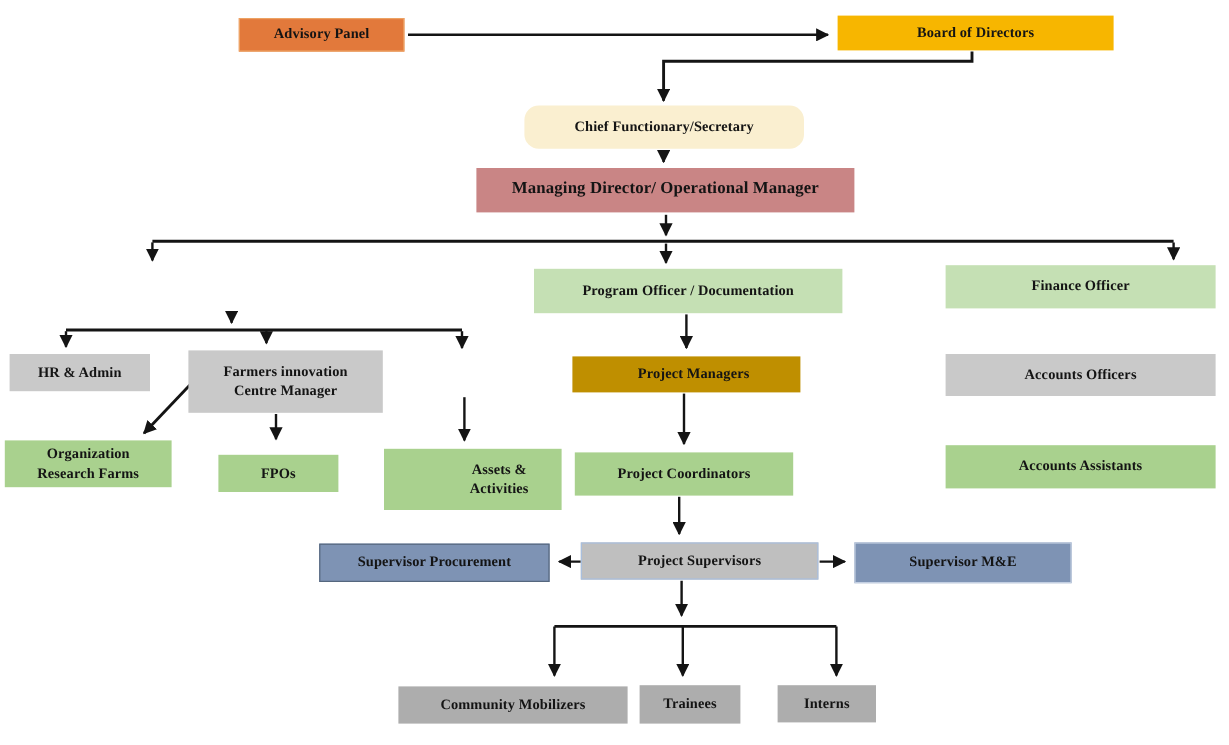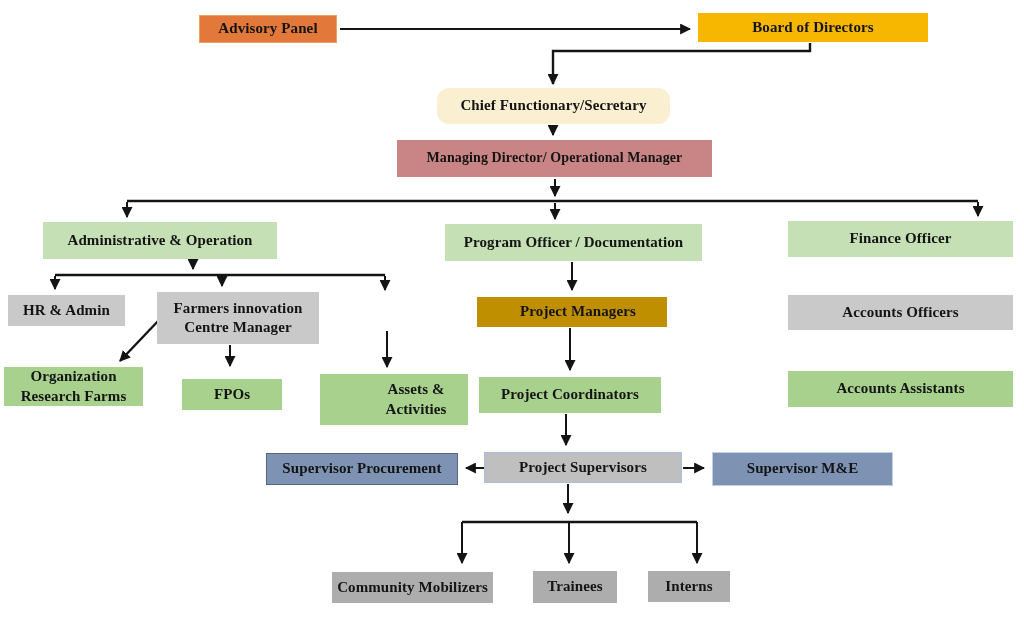--- a/index.html
+++ b/index.html
@@ -12,21 +12,21 @@
   }
   #connectors{position:absolute;left:0;top:0;width:1024px;height:621px;}
   .node{
     position:absolute;
     display:flex;align-items:center;justify-content:center;
     box-sizing:border-box;
     text-align:center;
   }
   .lbl{
     font-weight:bold;
-    font-size:15px;
+    font-size:12px;
     color:#141414;
     line-height:1.3;
     white-space:pre-line;
     letter-spacing:.1px;
   }
   
   #n-advisory            {left:199px;top:15px; width:138px;height:28px;}
   #n-board               {left:698px;top:13px; width:230px;height:29px;}
   #n-chief               {left:437px;top:88px; width:233px;height:36px;border-radius:12px;}
   #n-managing            {left:397px;top:140px;width:315px;height:37px;font-family:Liberation Serif, serif;}
@@ -40,21 +40,21 @@
   #n-proj-managers       {left:477px;top:297px;width:190px;height:30px;padding-left:12px;}
   #n-acc-officers        {left:788px;top:295px;width:225px;height:35px;}
   #n-org-farms           {left:4px; top:367px;width:139px;height:39px;}
   #n-fpos                {left:182px;top:379px;width:100px;height:31px;}
   #n-assets              {left:320px;top:374px;width:148px;height:51px;padding-left:44px;}
   #n-proj-coordinators   {left:479px;top:377px;width:182px;height:36px;}
   #n-acc-assistants      {left:788px;top:371px;width:225px;height:36px;}
   #n-sup-procurement     {left:266px;top:453px;width:192px;height:32px;}
   #n-proj-supervisors    {left:484px;top:452px;width:198px;height:31px;}
   #n-sup-me              {left:712px;top:452px;width:181px;height:34px;}
-  #n-community           {left:332px;top:572px;width:161px;height:31px;align-items:center;}
+  #n-community           {left:332px;top:572px;width:191px;height:31px;align-items:center;}
   #n-trainees            {left:533px;top:571px;width:84px; height:32px;}
   #n-interns             {left:648px;top:571px;width:82px; height:31px;}
   .edge{stroke:#141414;stroke-width:2;fill:none;}
   .edge.thick{stroke-width:2.4;}
 </style>
 </head>
 <body>
 
 <div id="canvas">
 
@@ -114,23 +114,20 @@
   </div>
 
   <div class="node" id="n-chief" style="background-color: rgb(250, 239, 208);">
     <span class="lbl">Chief Functionary/Secretary</span>
   </div>
 
   <div class="node" id="n-managing" style="background-color: rgb(201, 133, 133);">
     <span class="lbl">Managing Director/ Operational Manager</span>
   </div>
 
-  <div class="node" id="n-admin-op" style="background-color: rgb(197, 224, 180);">
-    <span class="lbl">Administrative &amp; Operation</span>
-  </div>
 
   <div class="node" id="n-program" style="background-color: rgb(197, 224, 180);">
     <span class="lbl">Program Officer / Documentation</span>
   </div>
 
   <div class="node" id="n-finance" style="background-color: rgb(197, 224, 180);">
     <span class="lbl">Finance Officer</span>
   </div>
 
   <div class="node" id="n-hr" style="background-color: rgb(201, 201, 201);">

